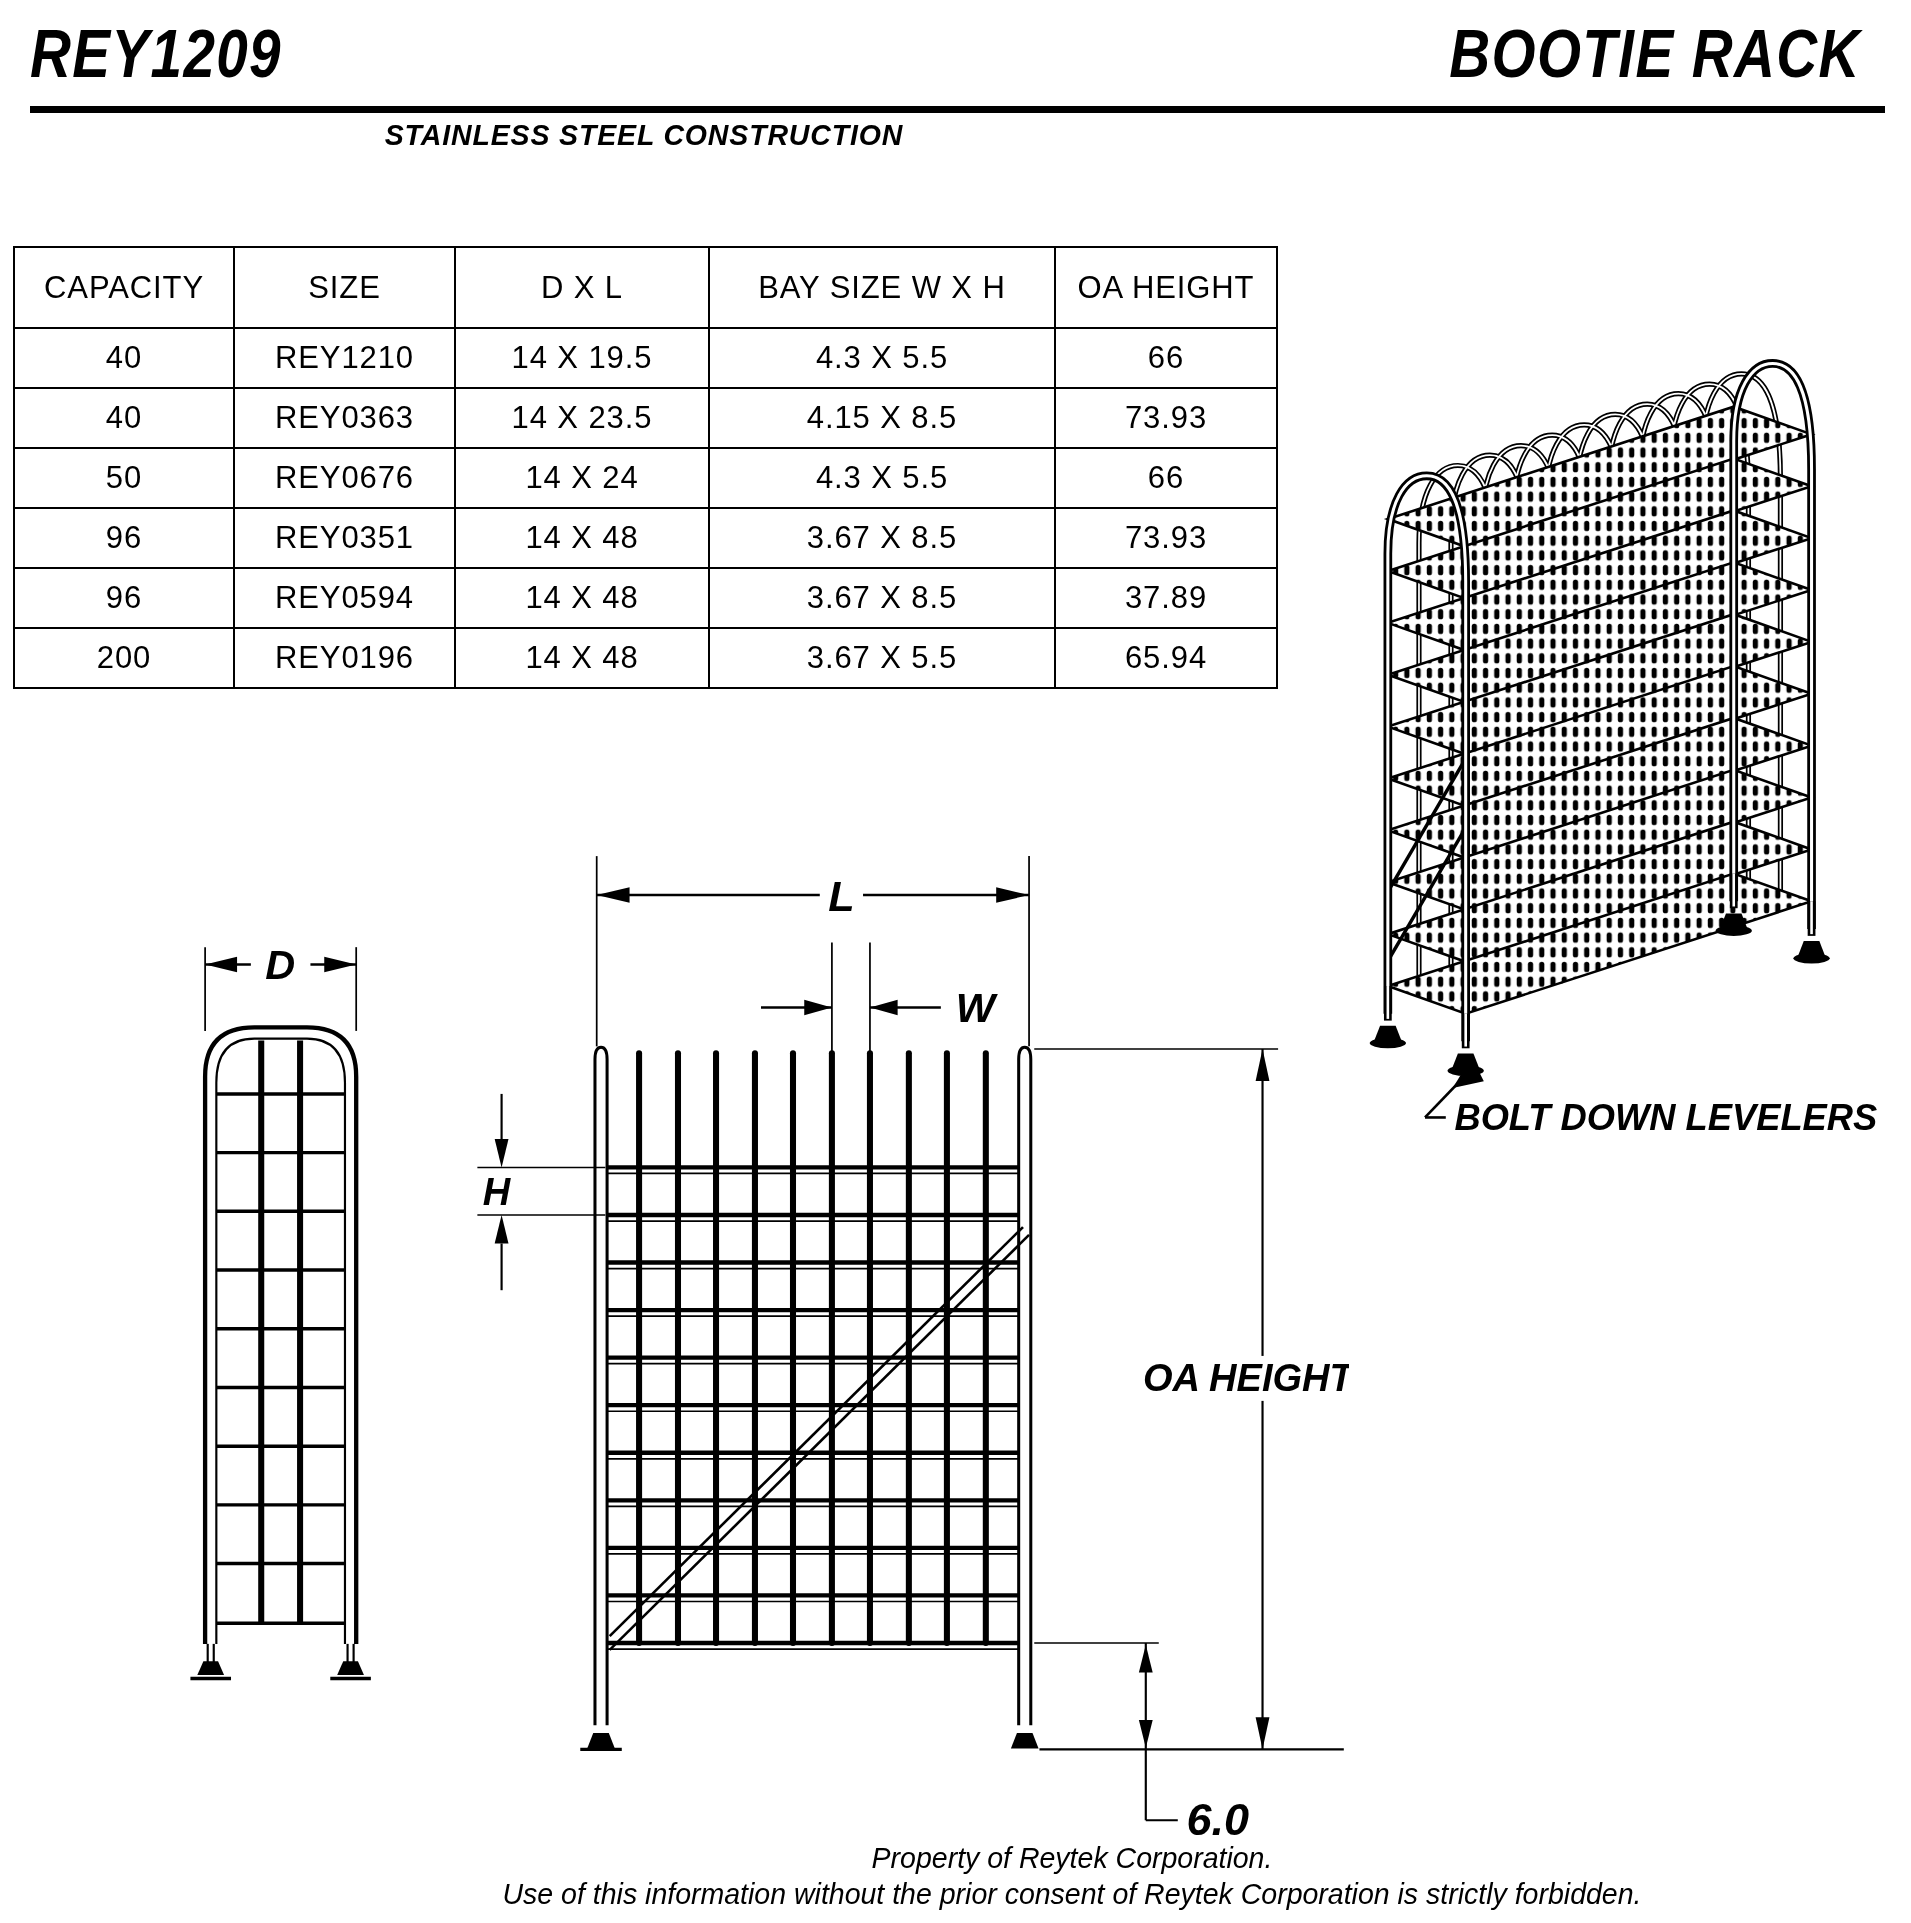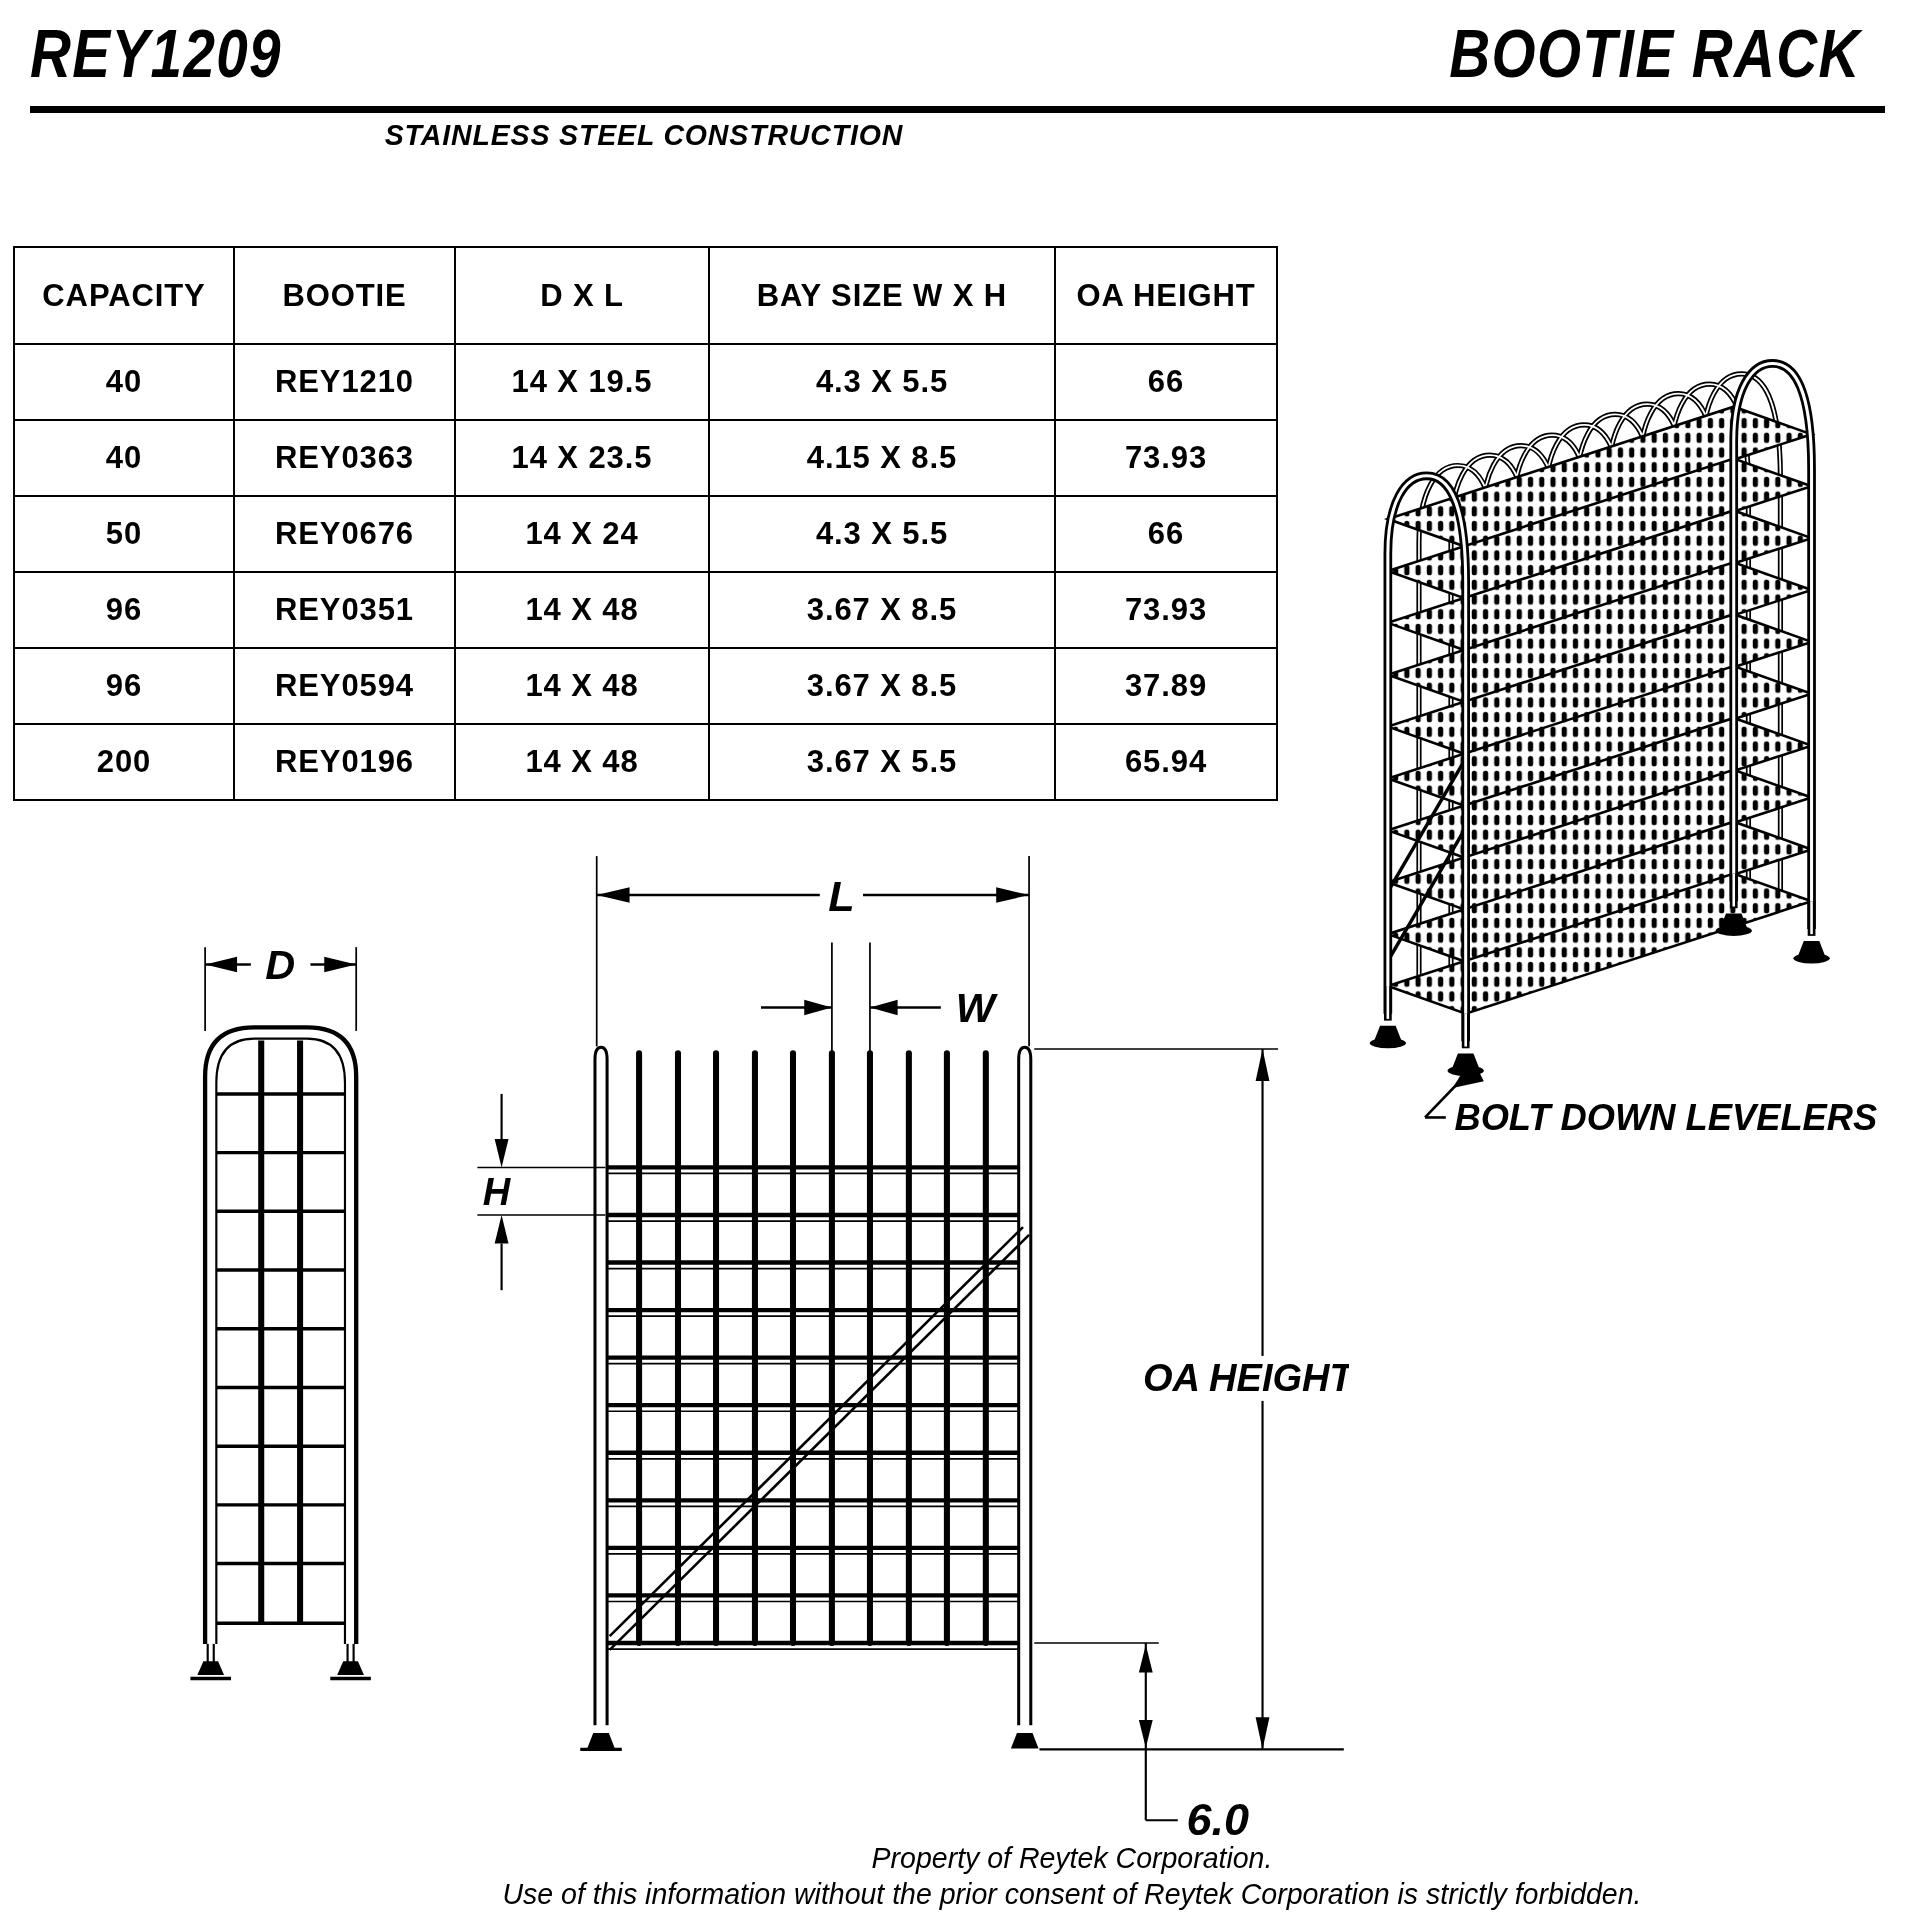--- a/index.html
+++ b/index.html
@@ -38,24 +38,24 @@
     white-space:nowrap;
   }
   table.spec{
     position:absolute;left:13px;top:246px;
     border-collapse:collapse;table-layout:fixed;
     width:1262px;
   }
   table.spec th, table.spec td{
     border:2.6px solid #000;
     text-align:center;vertical-align:middle;
-    font-weight:bold;
+    font-weight:normal;
     font-size:31px;
     letter-spacing:0.9px;
-    padding:16px;
+    padding:8px;
     white-space:nowrap;
     overflow:hidden;
   }
   table.spec th{height:63px;}
   table.spec td{height:42px;}
   svg text{
     font-family:"Liberation Sans", sans-serif;
     fill:#000;
   }
   .footer{
@@ -81,21 +81,21 @@
     <colgroup>
       <col style="width:220px">
         <col style="width:221px">
         <col style="width:254px">
         <col style="width:346px">
         <col style="width:222px">
     </colgroup>
     <tbody>
         <tr>
       <th>CAPACITY</th>
-      <th>BOOTIE</th>
+      <th>SIZE</th>
       <th>D X L</th>
       <th>BAY SIZE W X H</th>
       <th>OA HEIGHT</th>
     </tr>
     <tr>
       <td>40</td>
       <td>REY1210</td>
       <td>14 X 19.5</td>
       <td>4.3 X 5.5</td>
       <td>66</td>

